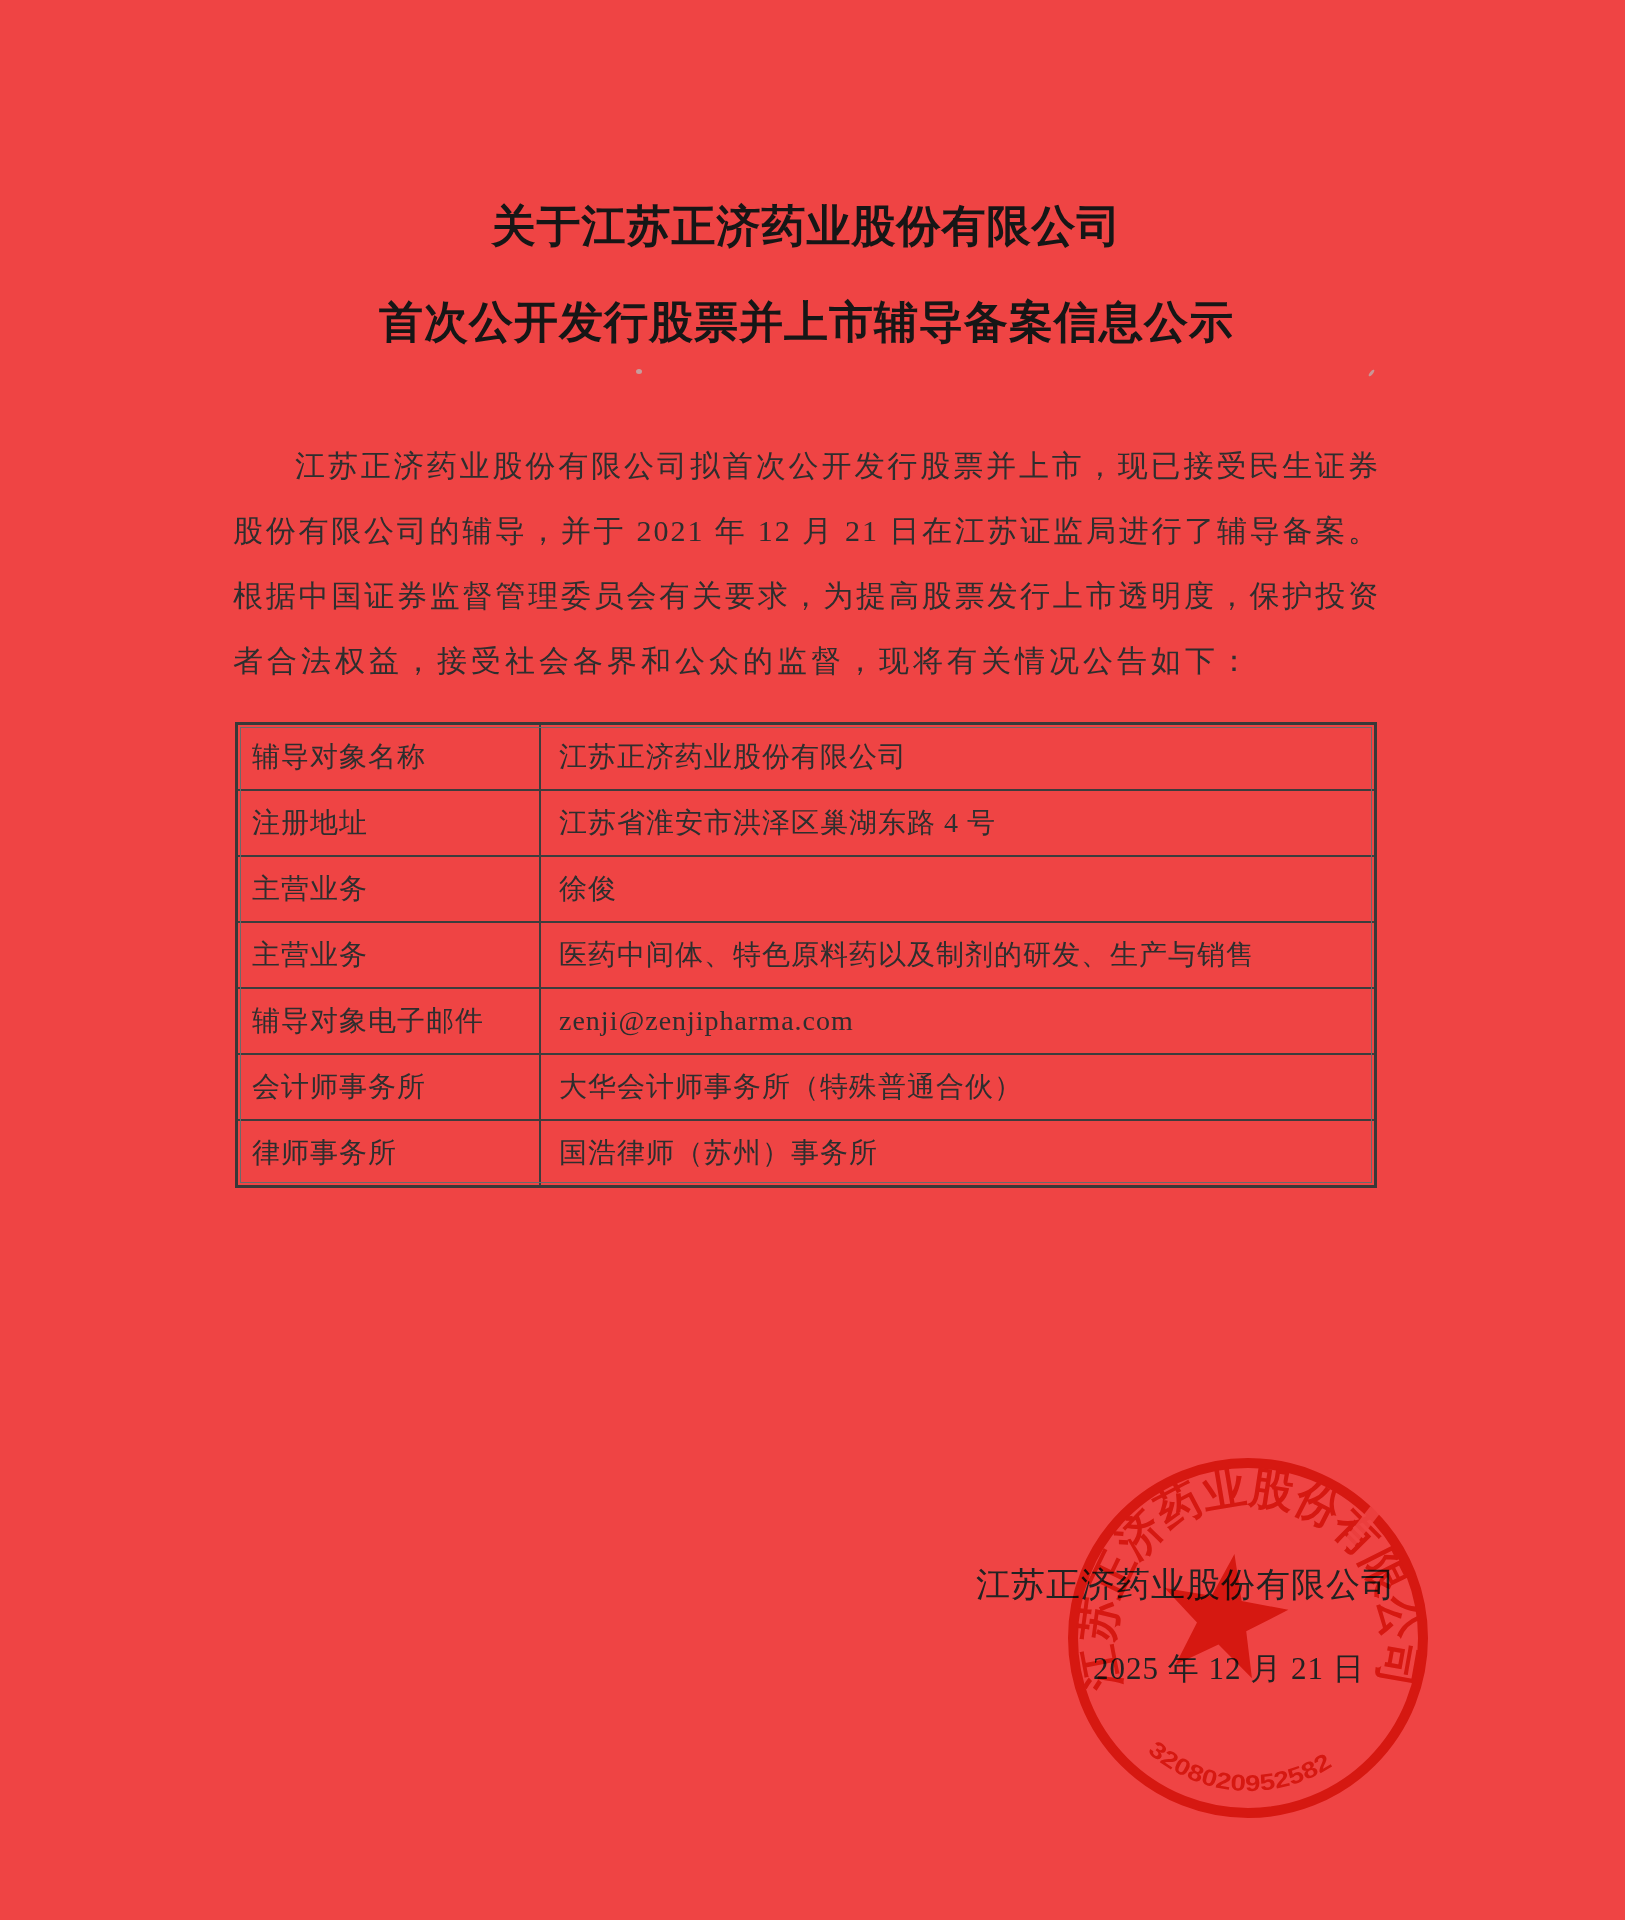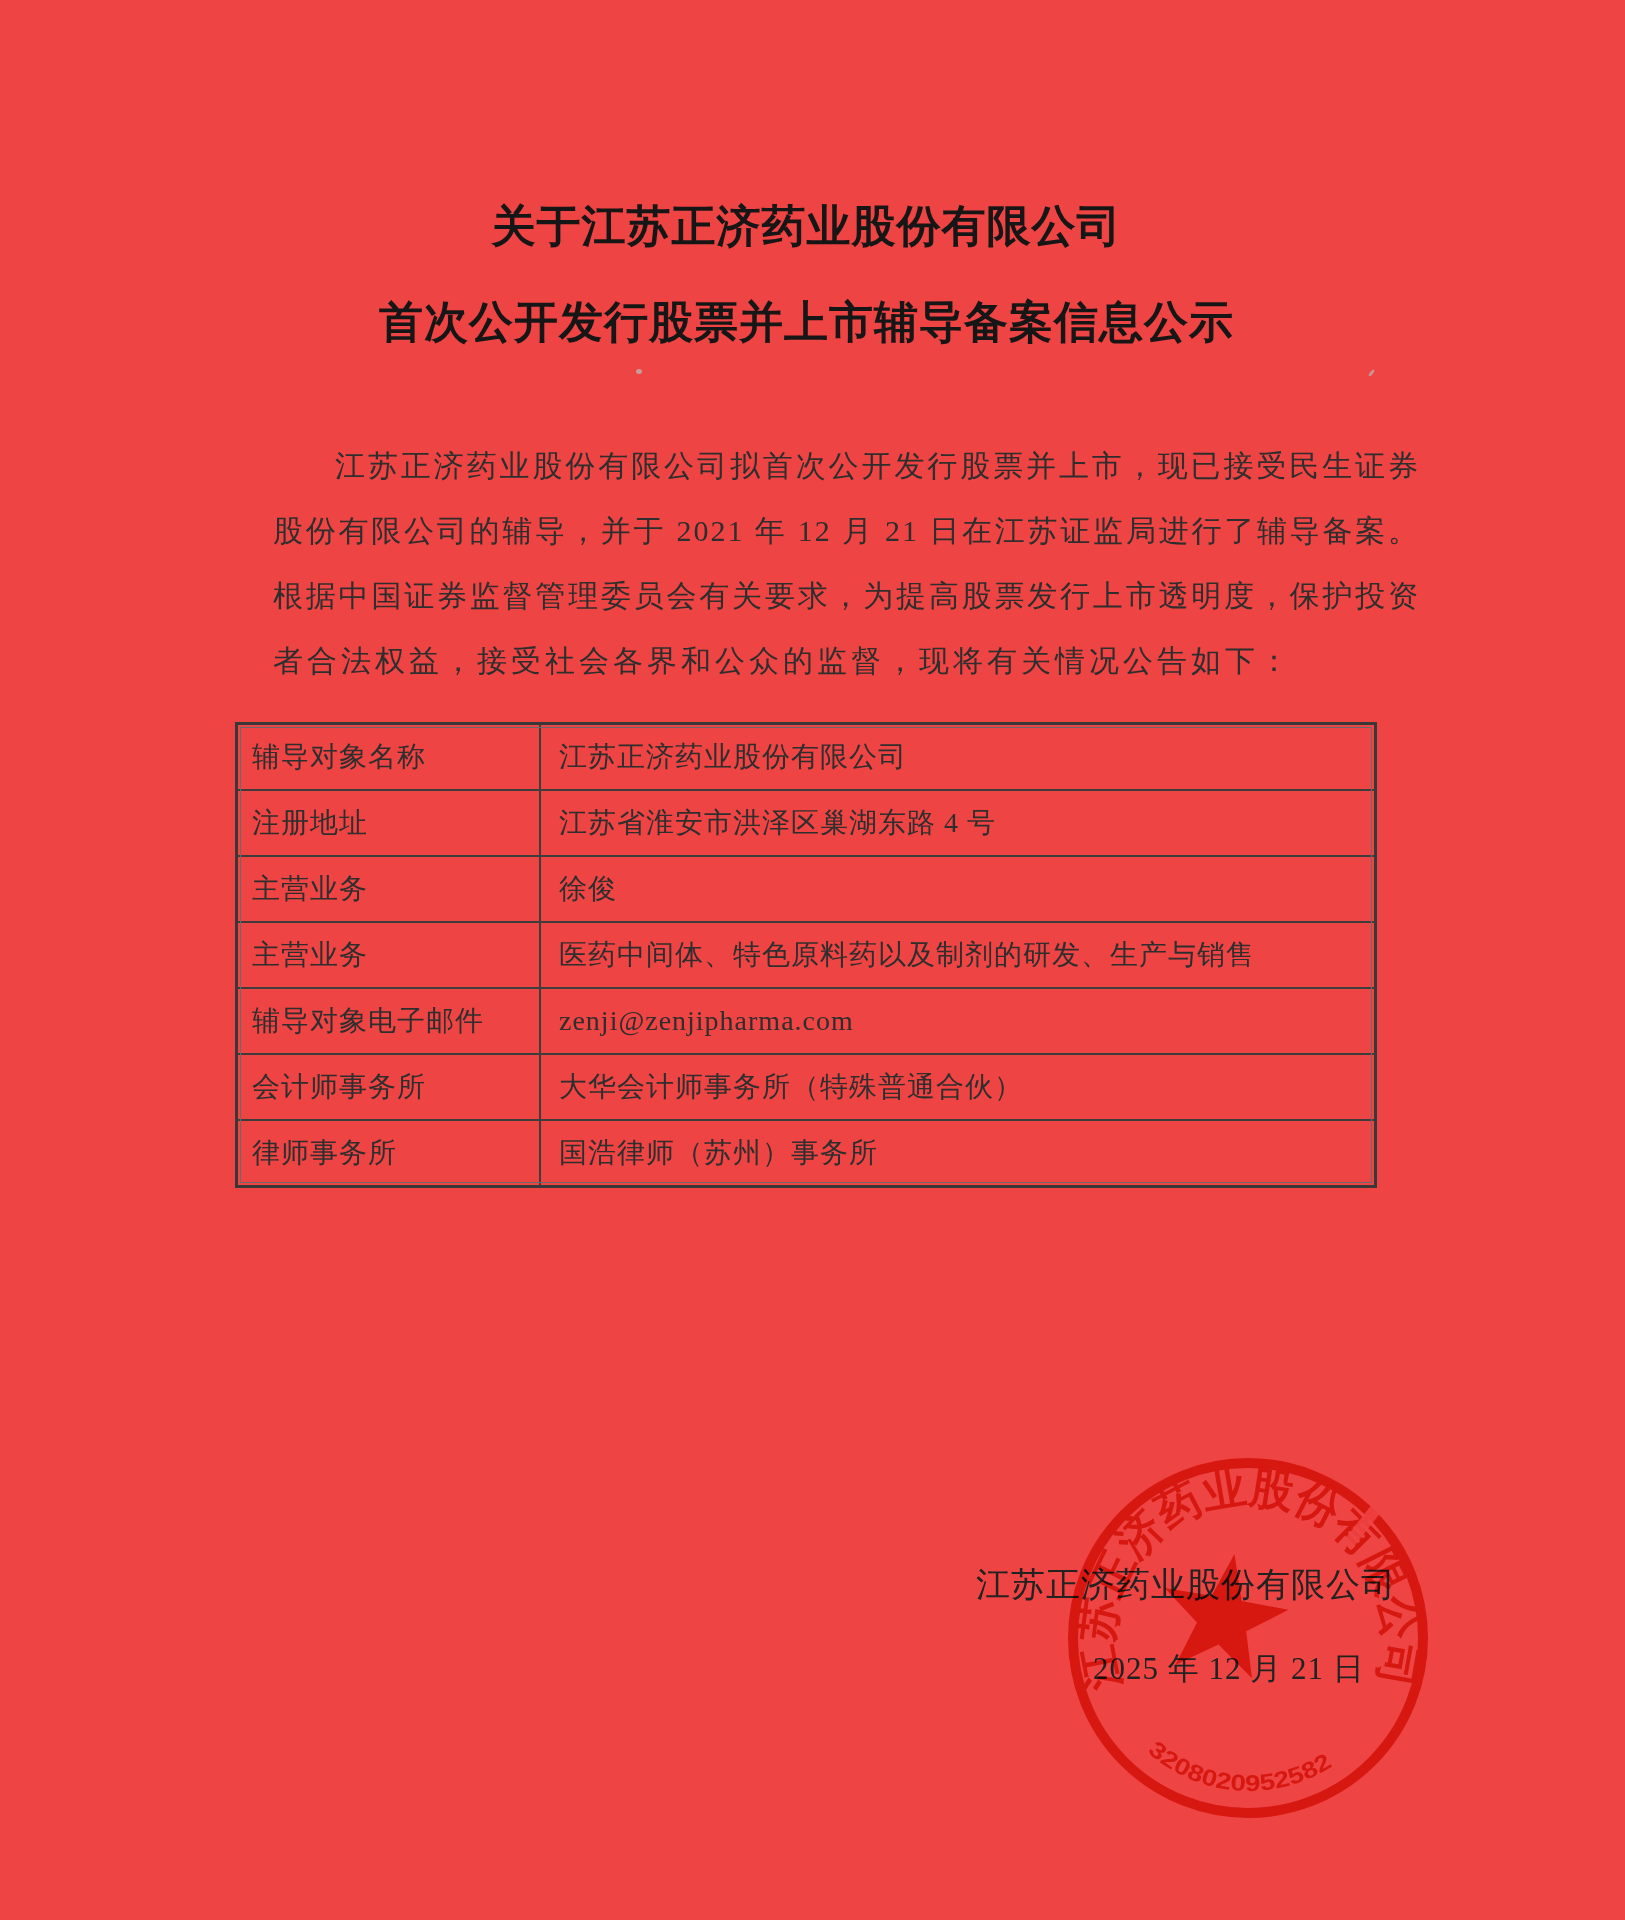--- a/index.html
+++ b/index.html
@@ -15,21 +15,21 @@
     position:absolute;left:233px;width:1147px;text-align:center;
     font-weight:bold;color:#161616;font-size:44px;line-height:54px;
     letter-spacing:1px;white-space:nowrap;
   }
   .doc-title.line1{top:200px;}
   .doc-title.line2{top:296px;}
 
   
   .body-paragraph{
     position:absolute;left:233px;top:433px;width:1147px;
-    font-size:30px;color:#2e2e2e;margin-left:40px;
+    font-size:30px;color:#2e2e2e;
   }
   .para-line{
     display:block;height:65px;line-height:65px;white-space:nowrap;
     text-align:justify;text-align-last:justify;text-justify:inter-character;
     letter-spacing:2px;overflow:hidden;
   }
   .para-line.indent{padding-left:62px;}
   .para-line.last{text-align:left;text-align-last:left;letter-spacing:4px;}
 
   

